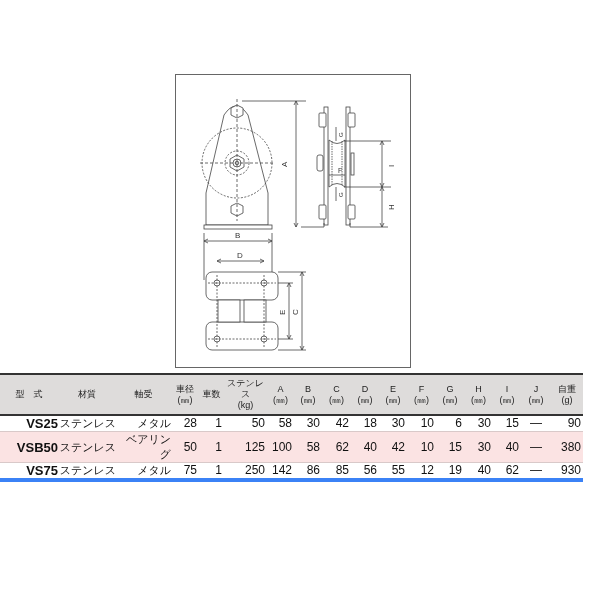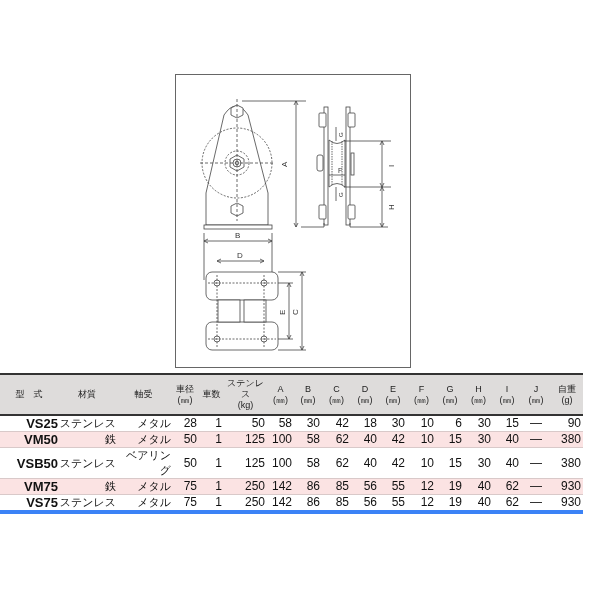--- a/index.html
+++ b/index.html
@@ -172,75 +172,37 @@
         <td class="num">18</td>
         <td class="num">30</td>
         <td class="num">10</td>
         <td class="num">6</td>
         <td class="num">30</td>
         <td class="num">15</td>
         <td class="dash">—</td>
         <td class="num">90</td>
       </tr>
       <tr>
-        <td class="model">VM50</td>
-        <td class="jp">鉄</td>
-        <td class="jp">メタル</td>
-        <td class="num">50</td>
-        <td class="num">1</td>
-        <td class="num">125</td>
-        <td class="num">100</td>
-        <td class="num">58</td>
-        <td class="num">62</td>
-        <td class="num">40</td>
-        <td class="num">42</td>
-        <td class="num">10</td>
-        <td class="num">15</td>
-        <td class="num">30</td>
-        <td class="num">40</td>
-        <td class="dash">—</td>
-        <td class="num">380</td>
-      </tr>
-      <tr>
         <td class="model">VSB50</td>
         <td class="jp">ステンレス</td>
         <td class="jp">ベアリング</td>
         <td class="num">50</td>
         <td class="num">1</td>
         <td class="num">125</td>
         <td class="num">100</td>
         <td class="num">58</td>
         <td class="num">62</td>
         <td class="num">40</td>
         <td class="num">42</td>
         <td class="num">10</td>
         <td class="num">15</td>
         <td class="num">30</td>
         <td class="num">40</td>
         <td class="dash">—</td>
         <td class="num">380</td>
-      </tr>
-      <tr>
-        <td class="model">VM75</td>
-        <td class="jp">鉄</td>
-        <td class="jp">メタル</td>
-        <td class="num">75</td>
-        <td class="num">1</td>
-        <td class="num">250</td>
-        <td class="num">142</td>
-        <td class="num">86</td>
-        <td class="num">85</td>
-        <td class="num">56</td>
-        <td class="num">55</td>
-        <td class="num">12</td>
-        <td class="num">19</td>
-        <td class="num">40</td>
-        <td class="num">62</td>
-        <td class="dash">—</td>
-        <td class="num">930</td>
       </tr>
       <tr>
         <td class="model">VS75</td>
         <td class="jp">ステンレス</td>
         <td class="jp">メタル</td>
         <td class="num">75</td>
         <td class="num">1</td>
         <td class="num">250</td>
         <td class="num">142</td>
         <td class="num">86</td>

